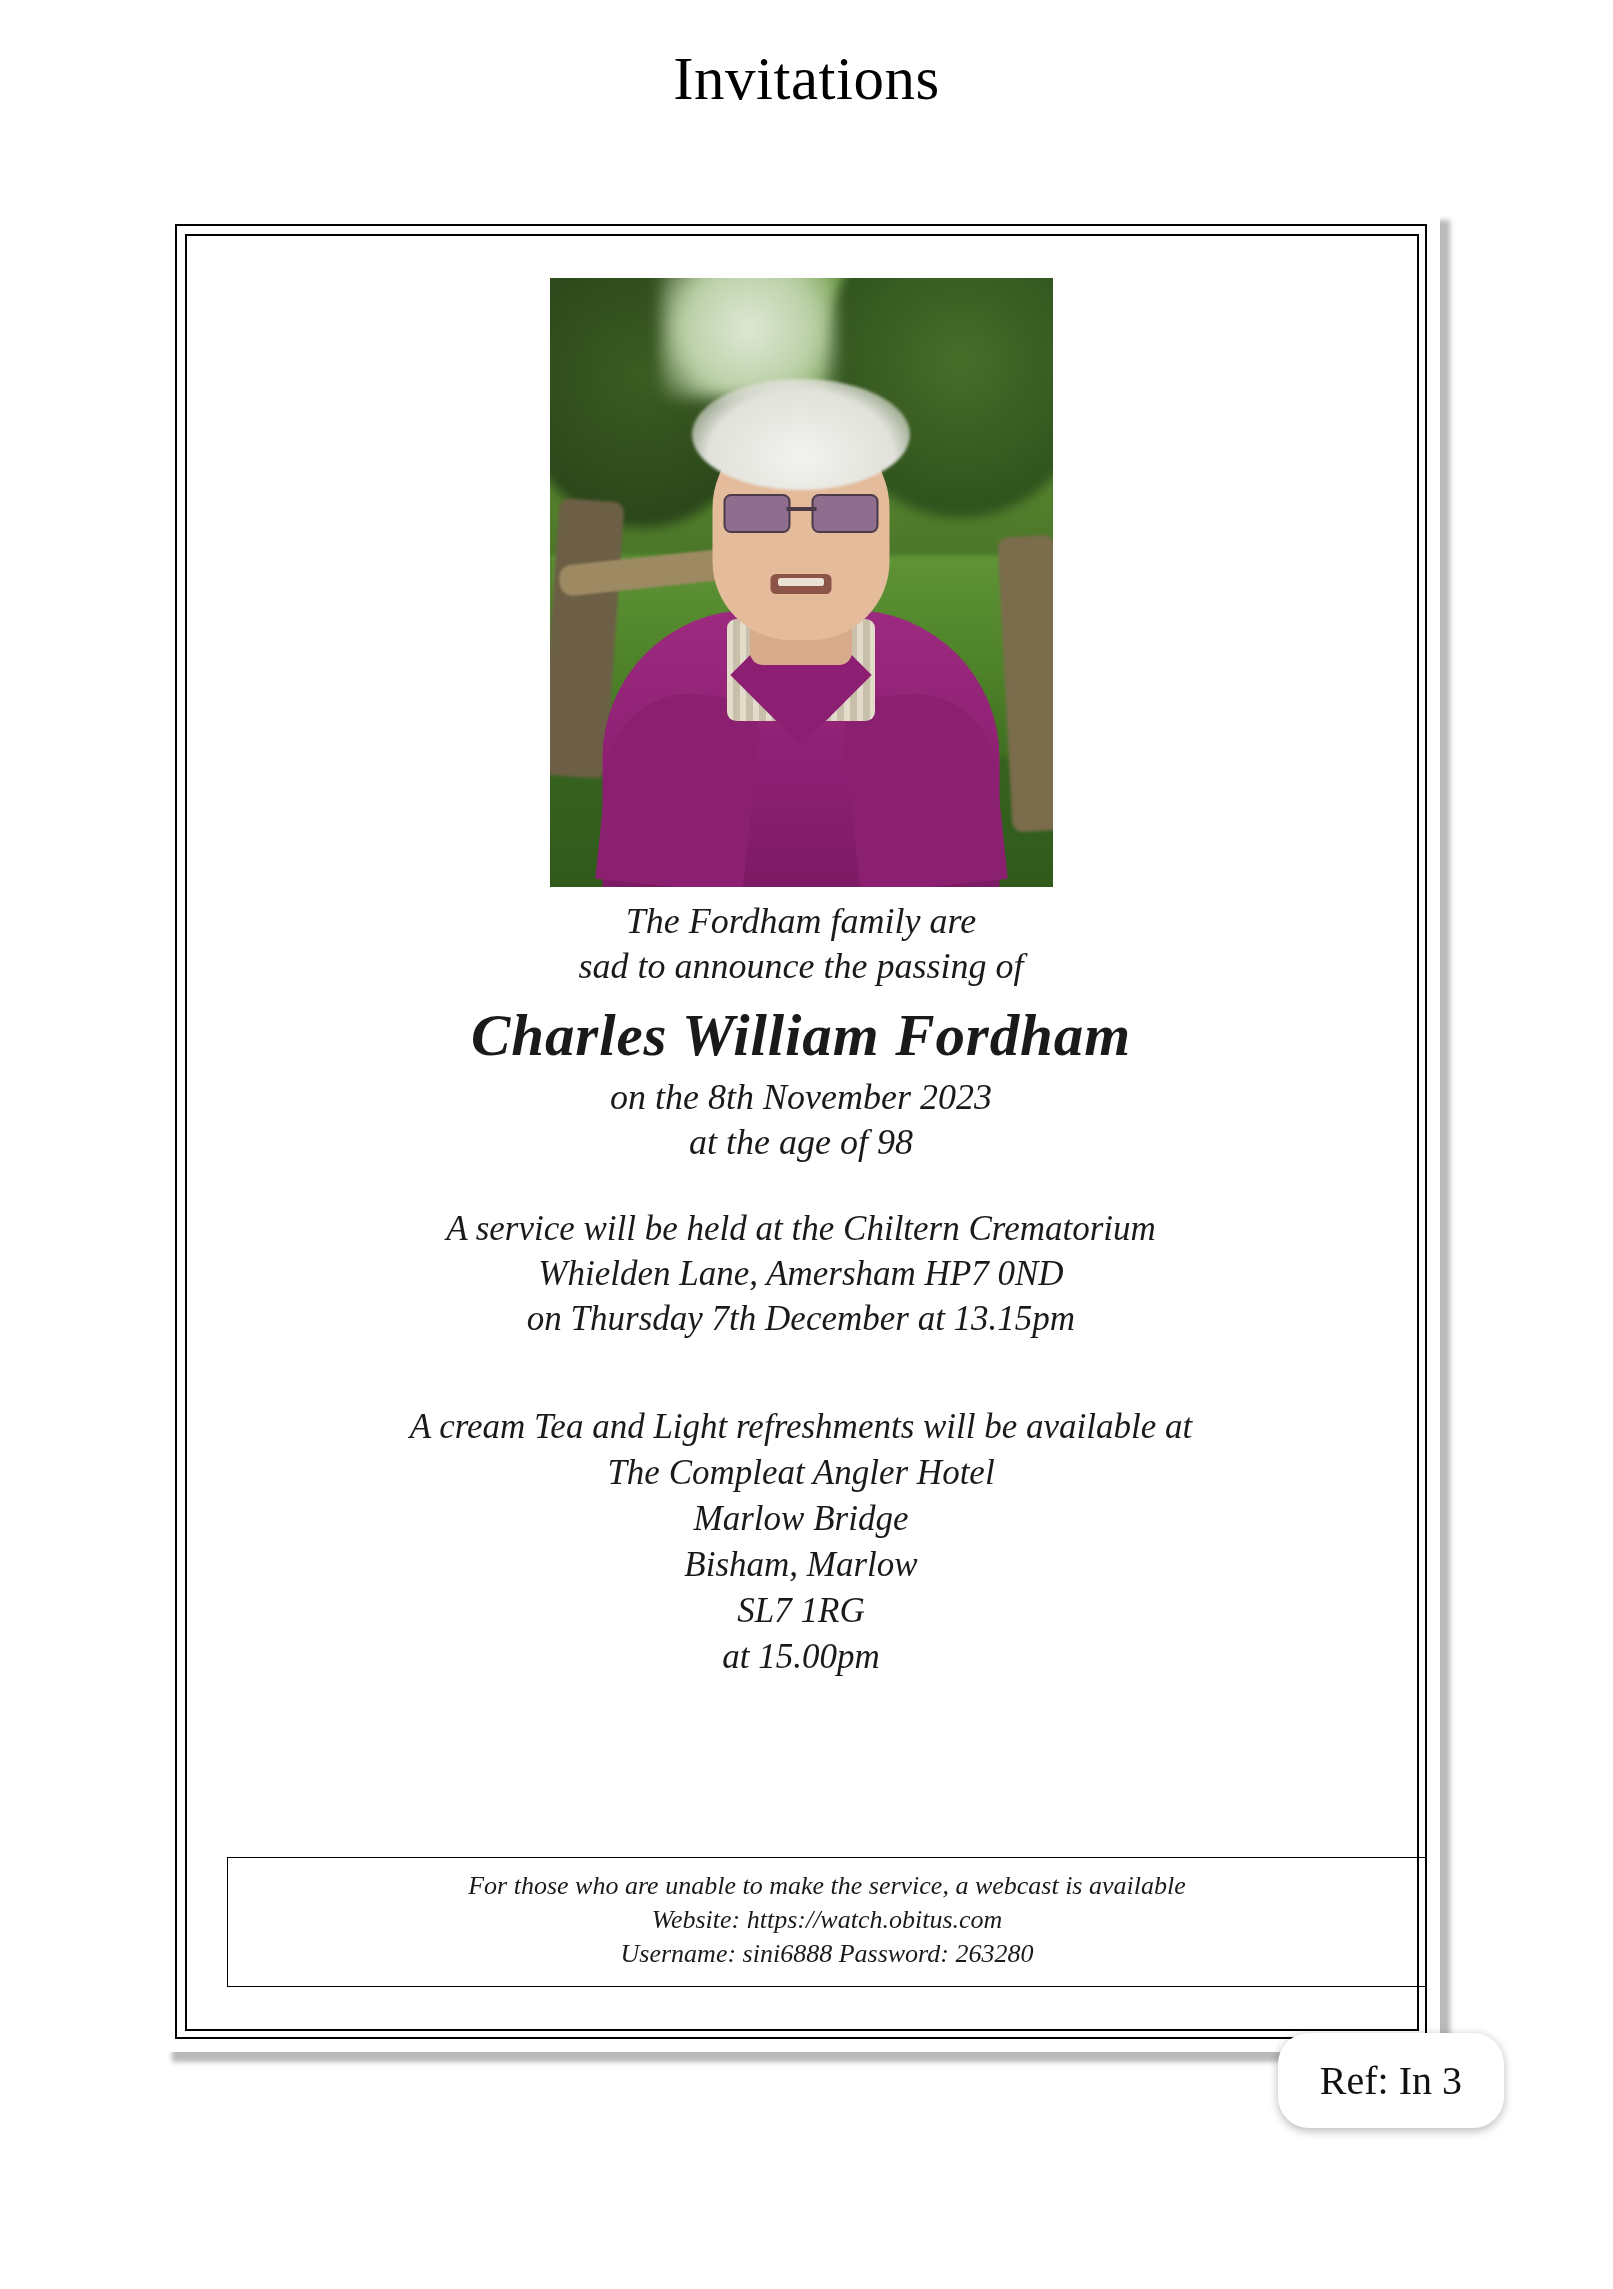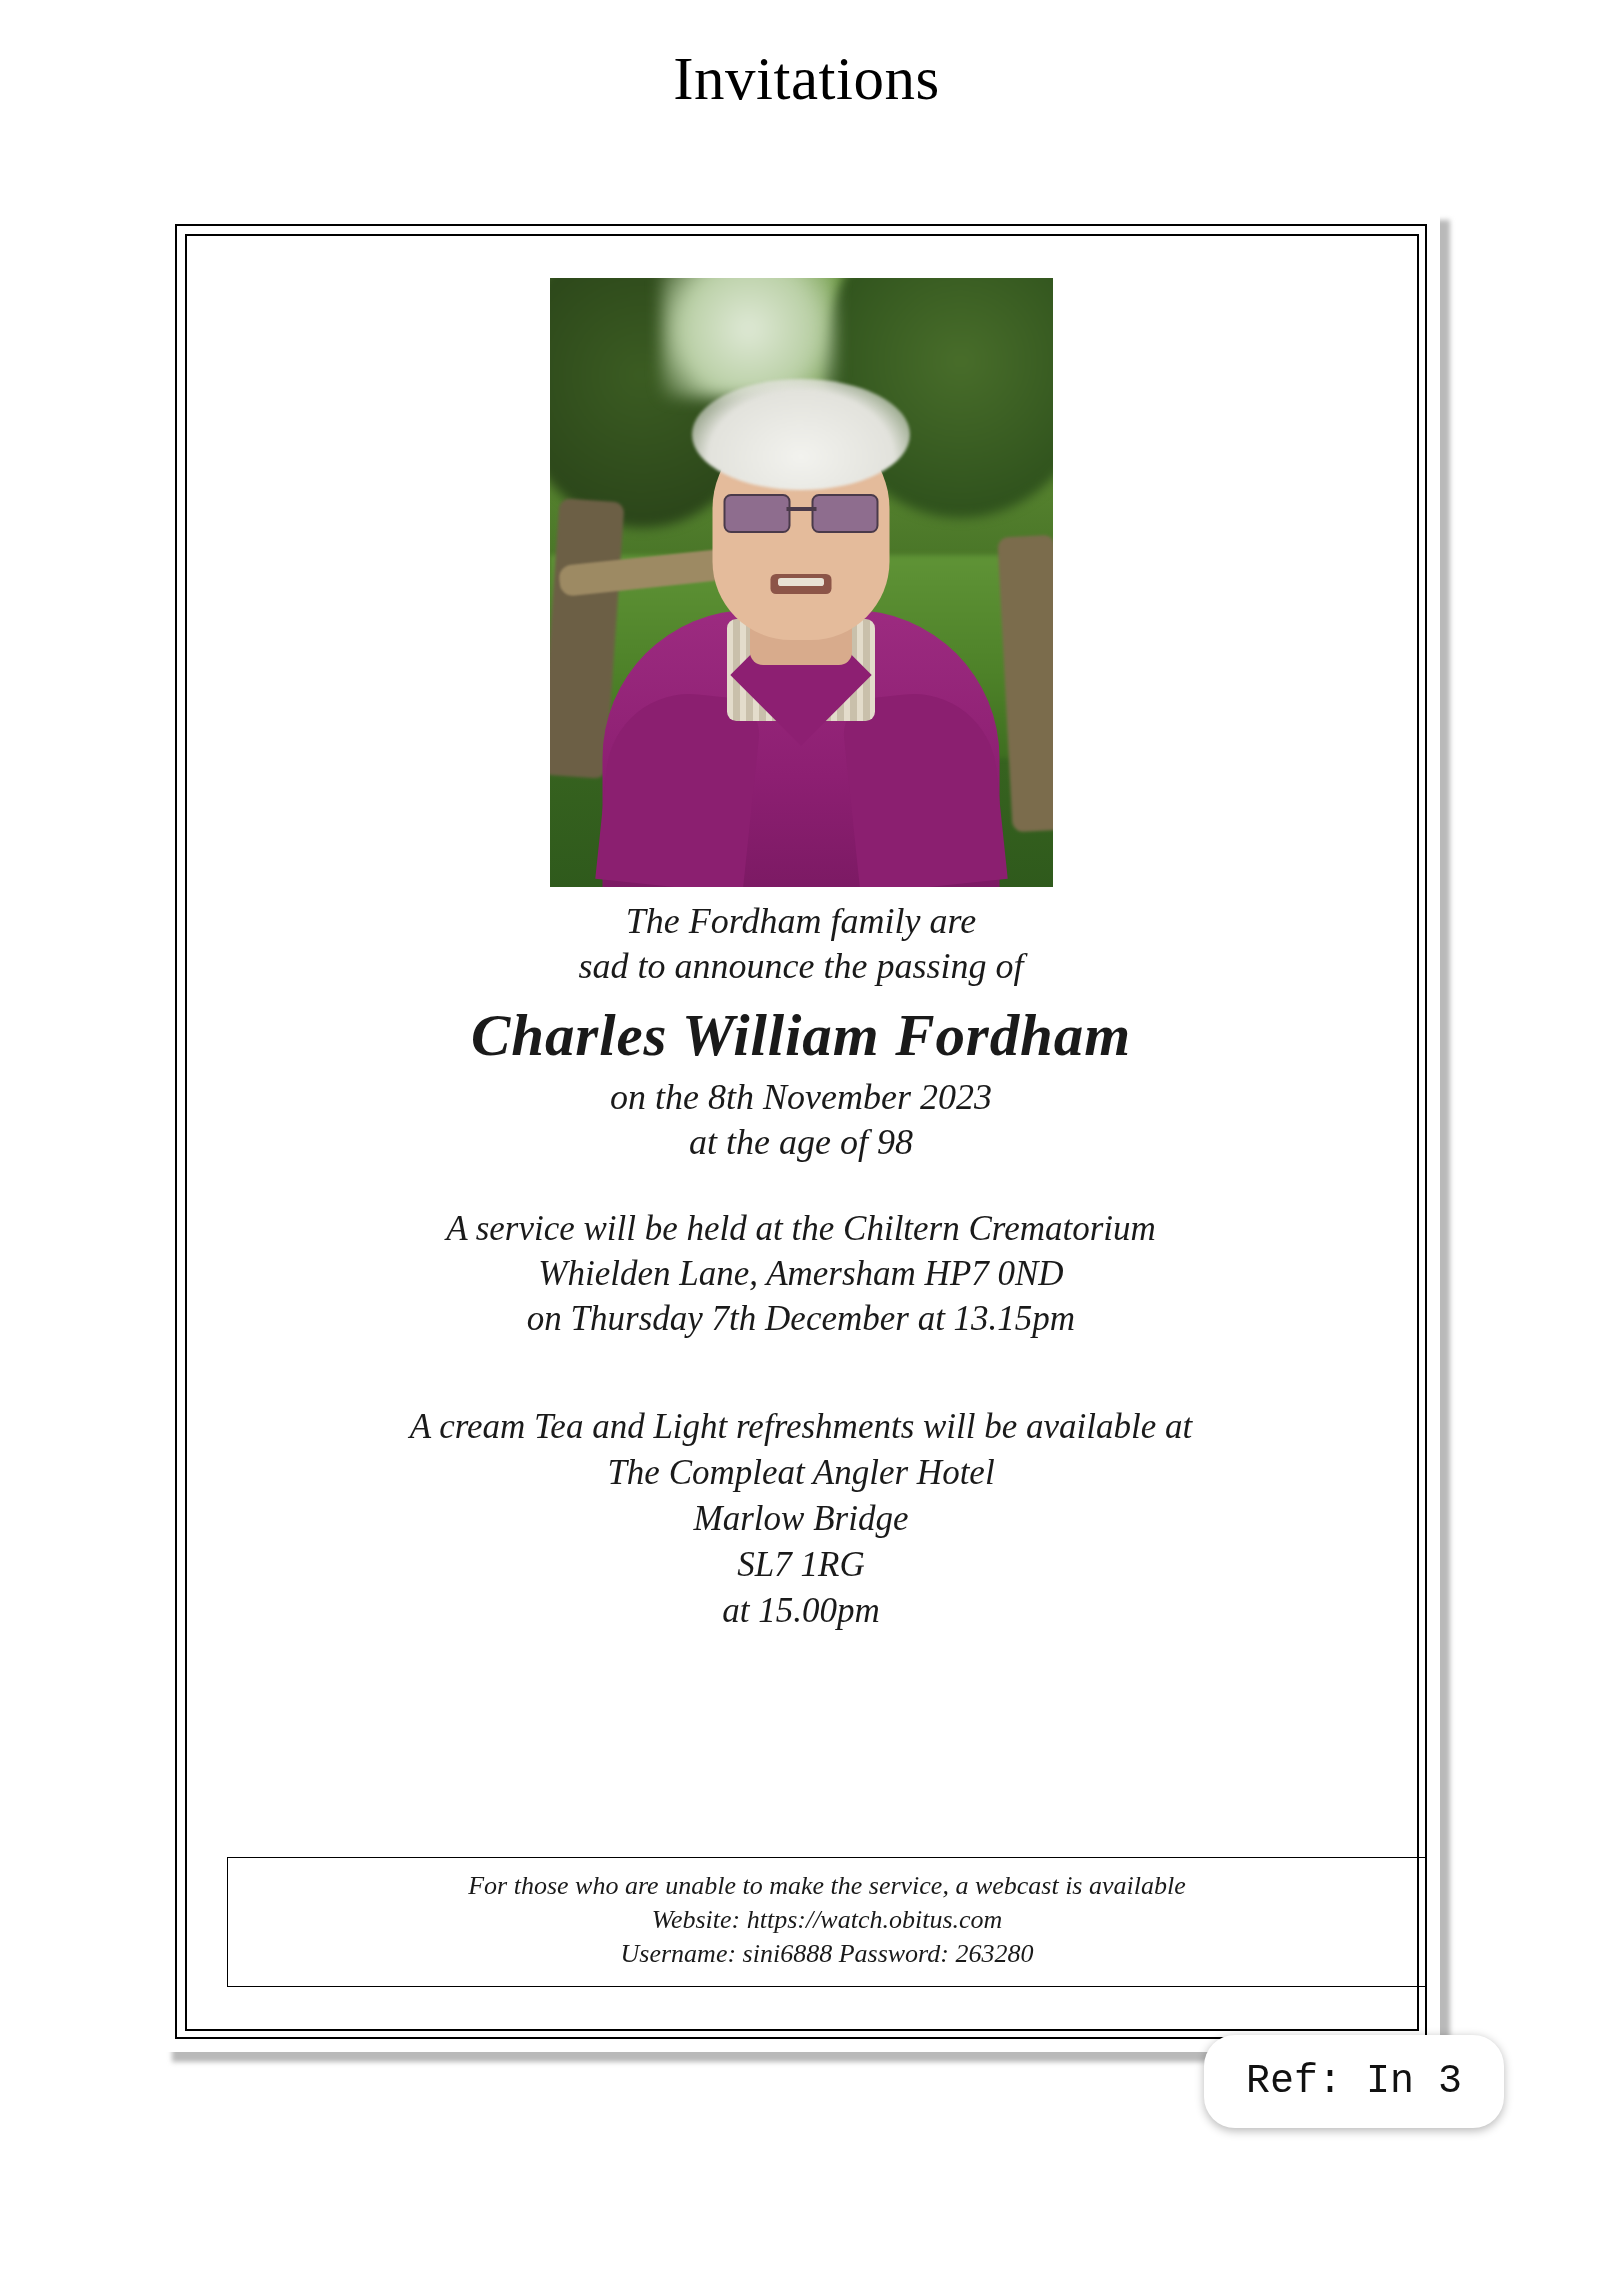--- a/index.html
+++ b/index.html
@@ -243,21 +243,21 @@
 
   
   .ref-pill {
     position: absolute;
     right: 109px;
     bottom: 162px;
     background: #ffffff;
     border-radius: 31px 31px 31px 31px;
     box-shadow: 0 2.8px 9.2px rgba(0,0,0,0.28);
     padding: 24px 42px;
-    font-family: Liberation Mono, monospace;
+    font-family: Liberation Serif, serif;
     font-size: 40px;
     color: #111111;
     white-space: nowrap;
   }
 </style>
 </head>
 <body>
 
 <div class="page-title">Invitations</div>
 
@@ -308,20 +308,21 @@
   <div class="script service">
     <div>A service will be held at the Chiltern Crematorium</div>
     <div>Whielden Lane, Amersham HP7 0ND</div>
     <div>on Thursday 7th December at 13.15pm</div>
   </div>
 
   <div class="script refresh">
     <div>A cream Tea and Light refreshments will be available at</div>
     <div>The Compleat Angler Hotel</div>
     <div>Marlow Bridge</div>
+    <div>Bisham, Marlow</div>
     <div>SL7 1RG</div>
     <div>at 15.00pm</div>
   </div>
 
 
   <div class="script webcast-box">
     <div>For those who are unable to make the service, a webcast is available</div>
     <div>Website: https://watch.obitus.com</div>
     <div>Username: sini6888 Password: 263280</div>
   </div>

